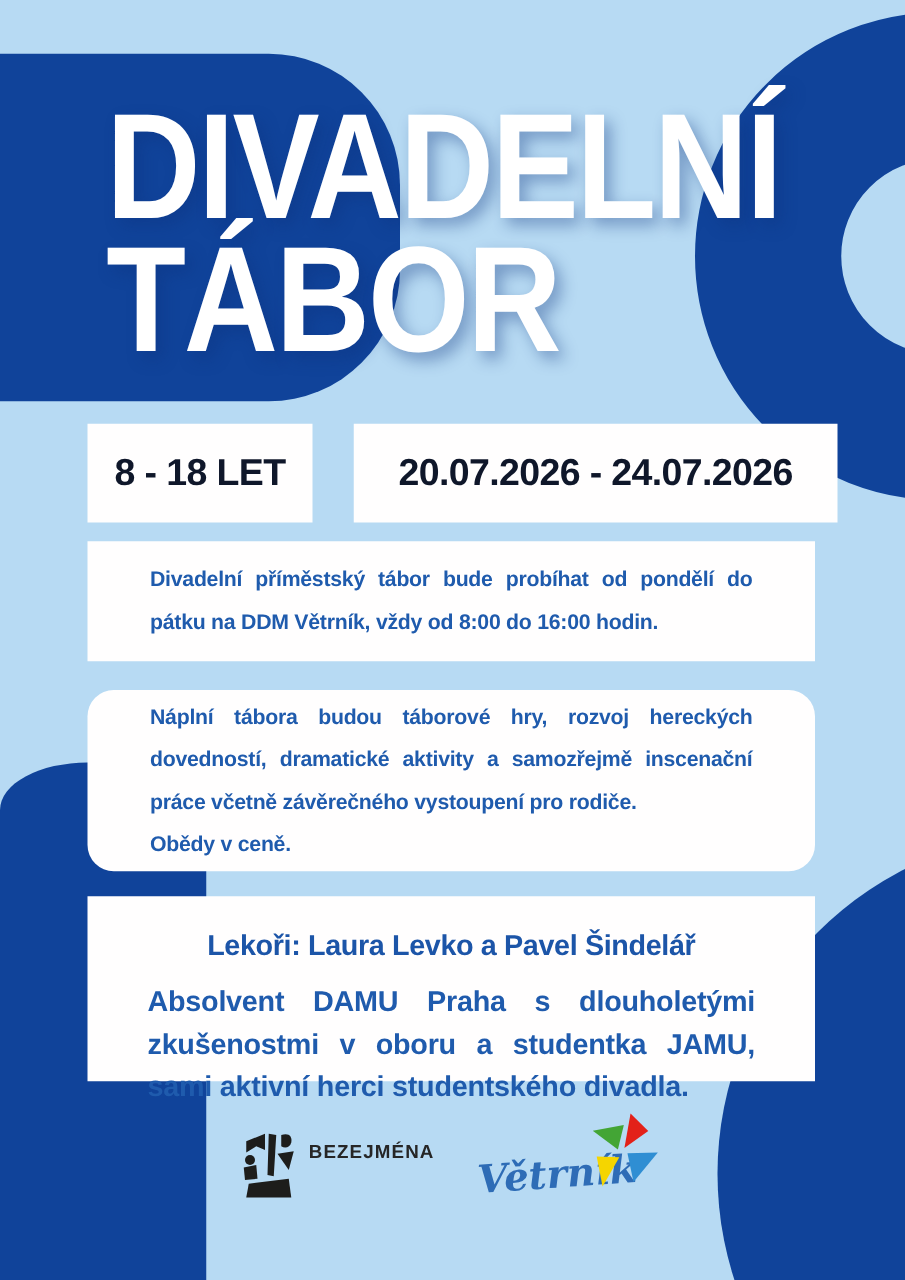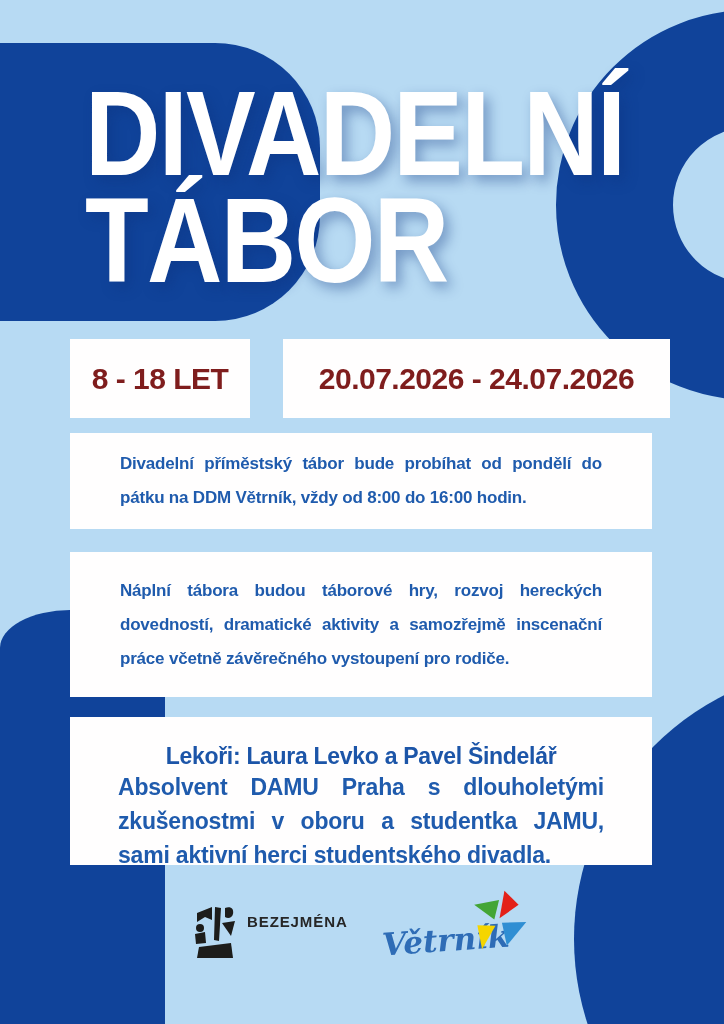--- a/index.html
+++ b/index.html
@@ -38,42 +38,42 @@
     color:#ffffff;font-weight:900;font-size:120px;line-height:107px;
     letter-spacing:-2px;white-space:nowrap;
     transform:scaleX(.87);transform-origin:left top;
     text-shadow:6px 6px 14px rgba(13,50,125,.4);
   }
 
   
   .card{background:#fffefe;z-index:2;box-sizing:border-box;}
   .badge{
     display:flex;align-items:center;justify-content:center;
-    color:#7f1d1d;font-weight:bold;font-size:30px;letter-spacing:-.5px;
+    color:#0f172a;font-weight:bold;font-size:30px;letter-spacing:-.5px;
     white-space:nowrap;
   }
   .badge-age{left:70px;top:339px;width:180px;height:79px;}
   .badge-date{left:283px;top:339px;width:387px;height:79px;}
 
   .info{
     color:#1f5bad;font-weight:bold;font-size:17px;line-height:34px;
     letter-spacing:-.2px;text-align:justify;
     padding:0 50px;display:flex;flex-direction:column;justify-content:center;
   }
   .info-1{left:70px;top:433px;width:582px;height:96px;}
-  .info-2{left:70px;top:552px;width:582px;height:145px;}
+  .info-2{left:70px;top:552px;width:582px;height:145px;border-radius:21px;}
   .info .note{text-align:left;}
 
   .lecturers{
     left:70px;top:717px;width:582px;height:148px;
     padding:26px 48px 0 48px;
   }
   .lect-heading{
     text-align:center;color:#1c55a8;font-weight:bold;font-size:23px;
-    letter-spacing:-.3px;white-space:nowrap;
+    letter-spacing:-.3px;margin-bottom:14px;white-space:nowrap;
   }
   .lect-body{
     color:#1f5bad;font-weight:bold;font-size:23px;line-height:34px;
     letter-spacing:-.2px;text-align:justify;
   }
 
   
   .drama-logo{left:192px;top:905px;z-index:2;}
   .drama-text{
     left:247px;top:911px;z-index:2;
@@ -106,20 +106,21 @@
 <div class="abs card badge badge-date">
   <span>20.07.2026 - 24.07.2026</span>
 </div>
 
 <div class="abs card info info-1">
   <div>Divadelní příměstský tábor bude probíhat od pondělí do pátku na DDM Větrník, vždy od 8:00 do 16:00 hodin.</div>
 </div>
 
 <div class="abs card info info-2">
   <div>Náplní tábora budou táborové hry, rozvoj hereckých dovedností, dramatické aktivity a samozřejmě inscenační práce včetně závěrečného vystoupení pro rodiče.</div>
+  <div class="note">Obědy v ceně.</div>
 </div>
 
 <div class="abs card lecturers">
   <div class="lect-heading">Lekoři: Laura Levko a Pavel Šindelář</div>
   <div class="lect-body">Absolvent DAMU Praha s dlouholetými zkušenostmi v oboru a studentka JAMU, sami aktivní herci studentského divadla.</div>
 </div>
 
 <div class="abs drama-logo">
   <svg width="46" height="54" viewBox="0 0 44 54" xmlns="http://www.w3.org/2000/svg">
     <g fill="#1d1d1b">

